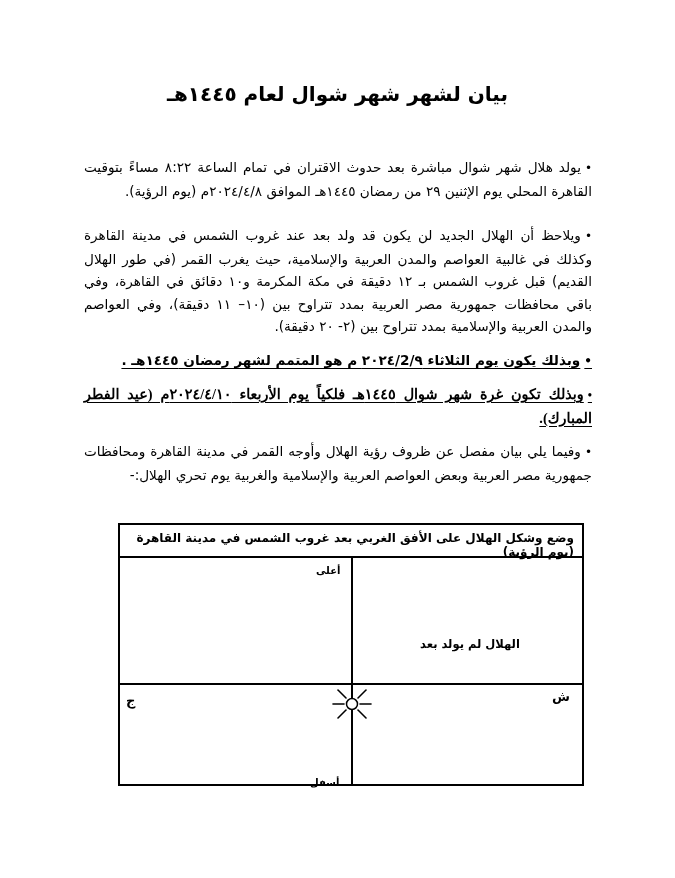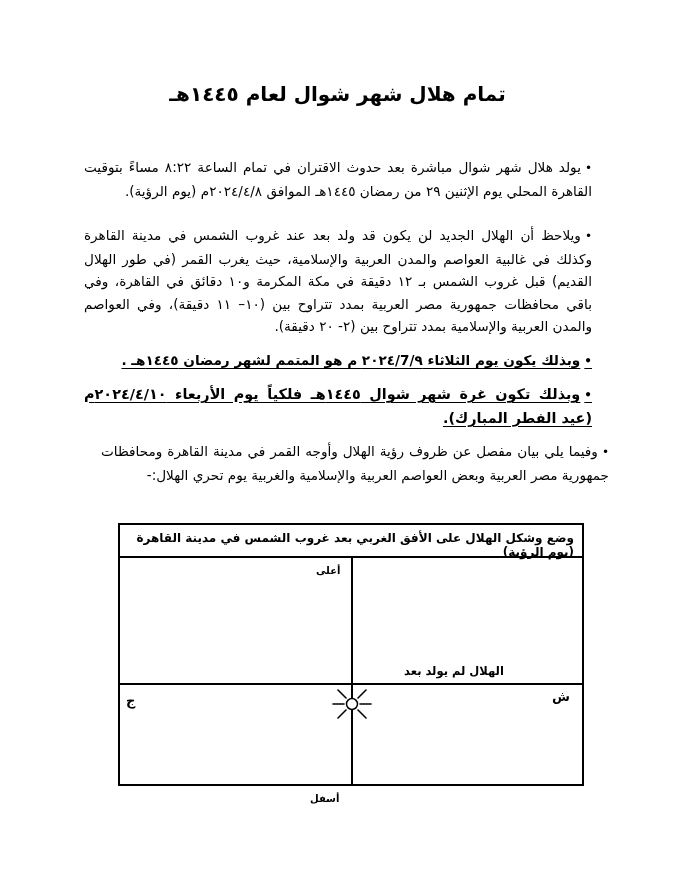--- a/index.html
+++ b/index.html
@@ -17,59 +17,59 @@
   .para {
     position: absolute; left: 84px; width: 508px;
     direction: rtl; text-align: justify; text-align-last: right;
     font-family: "DejaVu Sans", sans-serif; font-size: 13.6px; line-height: 22.5px;
   }
   .para .bullet { font-size: 12px; margin-left: 4px; }
   .para.bold { font-weight: bold; text-decoration: underline; text-underline-offset: 3px; }
   #p1 { top: 156px; }
   #p2 { top: 224px; }
   #p3 { top: 349px; }
-  #p4 { top: 383px; font-size: 14.4px; }
-  #p5 { top: 440px; margin-left: 17px; }
+  #p4 { top: 383px; font-size: 14.4px; font-family: Liberation Serif, serif; }
+  #p5 { top: 440px; }
 
   .diagram {
     position: absolute; left: 118px; top: 523px; width: 466px; height: 263px;
     border: 2px solid #000; box-sizing: border-box; padding-left: 9px;
   }
   .diagram-header {
     position: absolute; left: 0; top: 0; right: 0; height: 33px;
     border-bottom: 2px solid #000; box-sizing: border-box;
     direction: rtl; text-align: right; padding: 6px 8px 0 8px;
     font-weight: bold; font-size: 12px;
   }
   .vline { position: absolute; left: 231px; top: 33px; bottom: 0; width: 2px; background: #000; }
   .hline { position: absolute; left: 0; right: 0; top: 158px; height: 2px; background: #000; }
   .lbl { position: absolute; font-weight: bold; font-size: 10px; direction: rtl; }
   .lbl-top { left: 196px; top: 40px; }
-  .lbl-bottom { left: 190px; top: 268px; text-align: right; }
+  .lbl-bottom { left: 190px; top: 252px; text-align: right; }
   .lbl-west { left: 432px; top: 164px; font-size: 13px; }
   .lbl-east { left: 6px; top: 168px; font-size: 13px; }
-  .moon-status { position: absolute; left: 284px; top: 112px; font-weight: bold; font-size: 11.5px; direction: rtl; margin-top: 27px; }
+  .moon-status { position: absolute; left: 300px; top: 112px; font-weight: bold; font-size: 11.5px; direction: rtl; }
   .sun { position: absolute; left: 211px; top: 158px; width: 42px; height: 42px; }
 </style>
 </head>
 <body>
 
 <div class="page">
-  <div class="title">تمام هلال شهر شوال لعام ١٤٤٥هـ</div>
+  <div class="title">بيان لشهر شهر شوال لعام ١٤٤٥هـ</div>
 
   <div class="para" id="p1">
     <span class="bullet">•</span><span>يولد هلال شهر شوال مباشرة بعد حدوث الاقتران في تمام الساعة ٨:٢٢ مساءً بتوقيت القاهرة المحلي يوم الإثنين ٢٩ من رمضان ١٤٤٥هـ الموافق ٢٠٢٤/٤/٨م (يوم الرؤية).</span>
   </div>
 
   <div class="para" id="p2">
     <span class="bullet">•</span><span>ويلاحظ أن الهلال الجديد لن يكون قد ولد بعد عند غروب الشمس في مدينة القاهرة وكذلك في غالبية العواصم والمدن العربية والإسلامية، حيث يغرب القمر (في طور الهلال القديم) قبل غروب الشمس بـ ١٢ دقيقة في مكة المكرمة و١٠ دقائق في القاهرة، وفي باقي محافظات جمهورية مصر العربية بمدد تتراوح بين (١٠– ١١ دقيقة)، وفي العواصم والمدن العربية والإسلامية بمدد تتراوح بين (٢- ٢٠ دقيقة).</span>
   </div>
 
   <div class="para bold" id="p3">
-    <span class="bullet">•</span><span>وبذلك يكون يوم الثلاثاء ٢٠٢٤/7/٩ م هو المتمم لشهر رمضان ١٤٤٥هـ .</span>
+    <span class="bullet">•</span><span>وبذلك يكون يوم الثلاثاء ٢٠٢٤/2/٩ م هو المتمم لشهر رمضان ١٤٤٥هـ .</span>
   </div>
 
   <div class="para bold" id="p4">
     <span class="bullet">•</span><span>وبذلك تكون غرة شهر شوال ١٤٤٥هـ فلكياً يوم الأربعاء ٢٠٢٤/٤/١٠م (عيد الفطر المبارك).</span>
   </div>
 
   <div class="para" id="p5">
     <span class="bullet">•</span><span>وفيما يلي بيان مفصل عن ظروف رؤية الهلال وأوجه القمر في مدينة القاهرة ومحافظات جمهورية مصر العربية وبعض العواصم العربية والإسلامية والغربية يوم تحري الهلال:-</span>
   </div>
 

